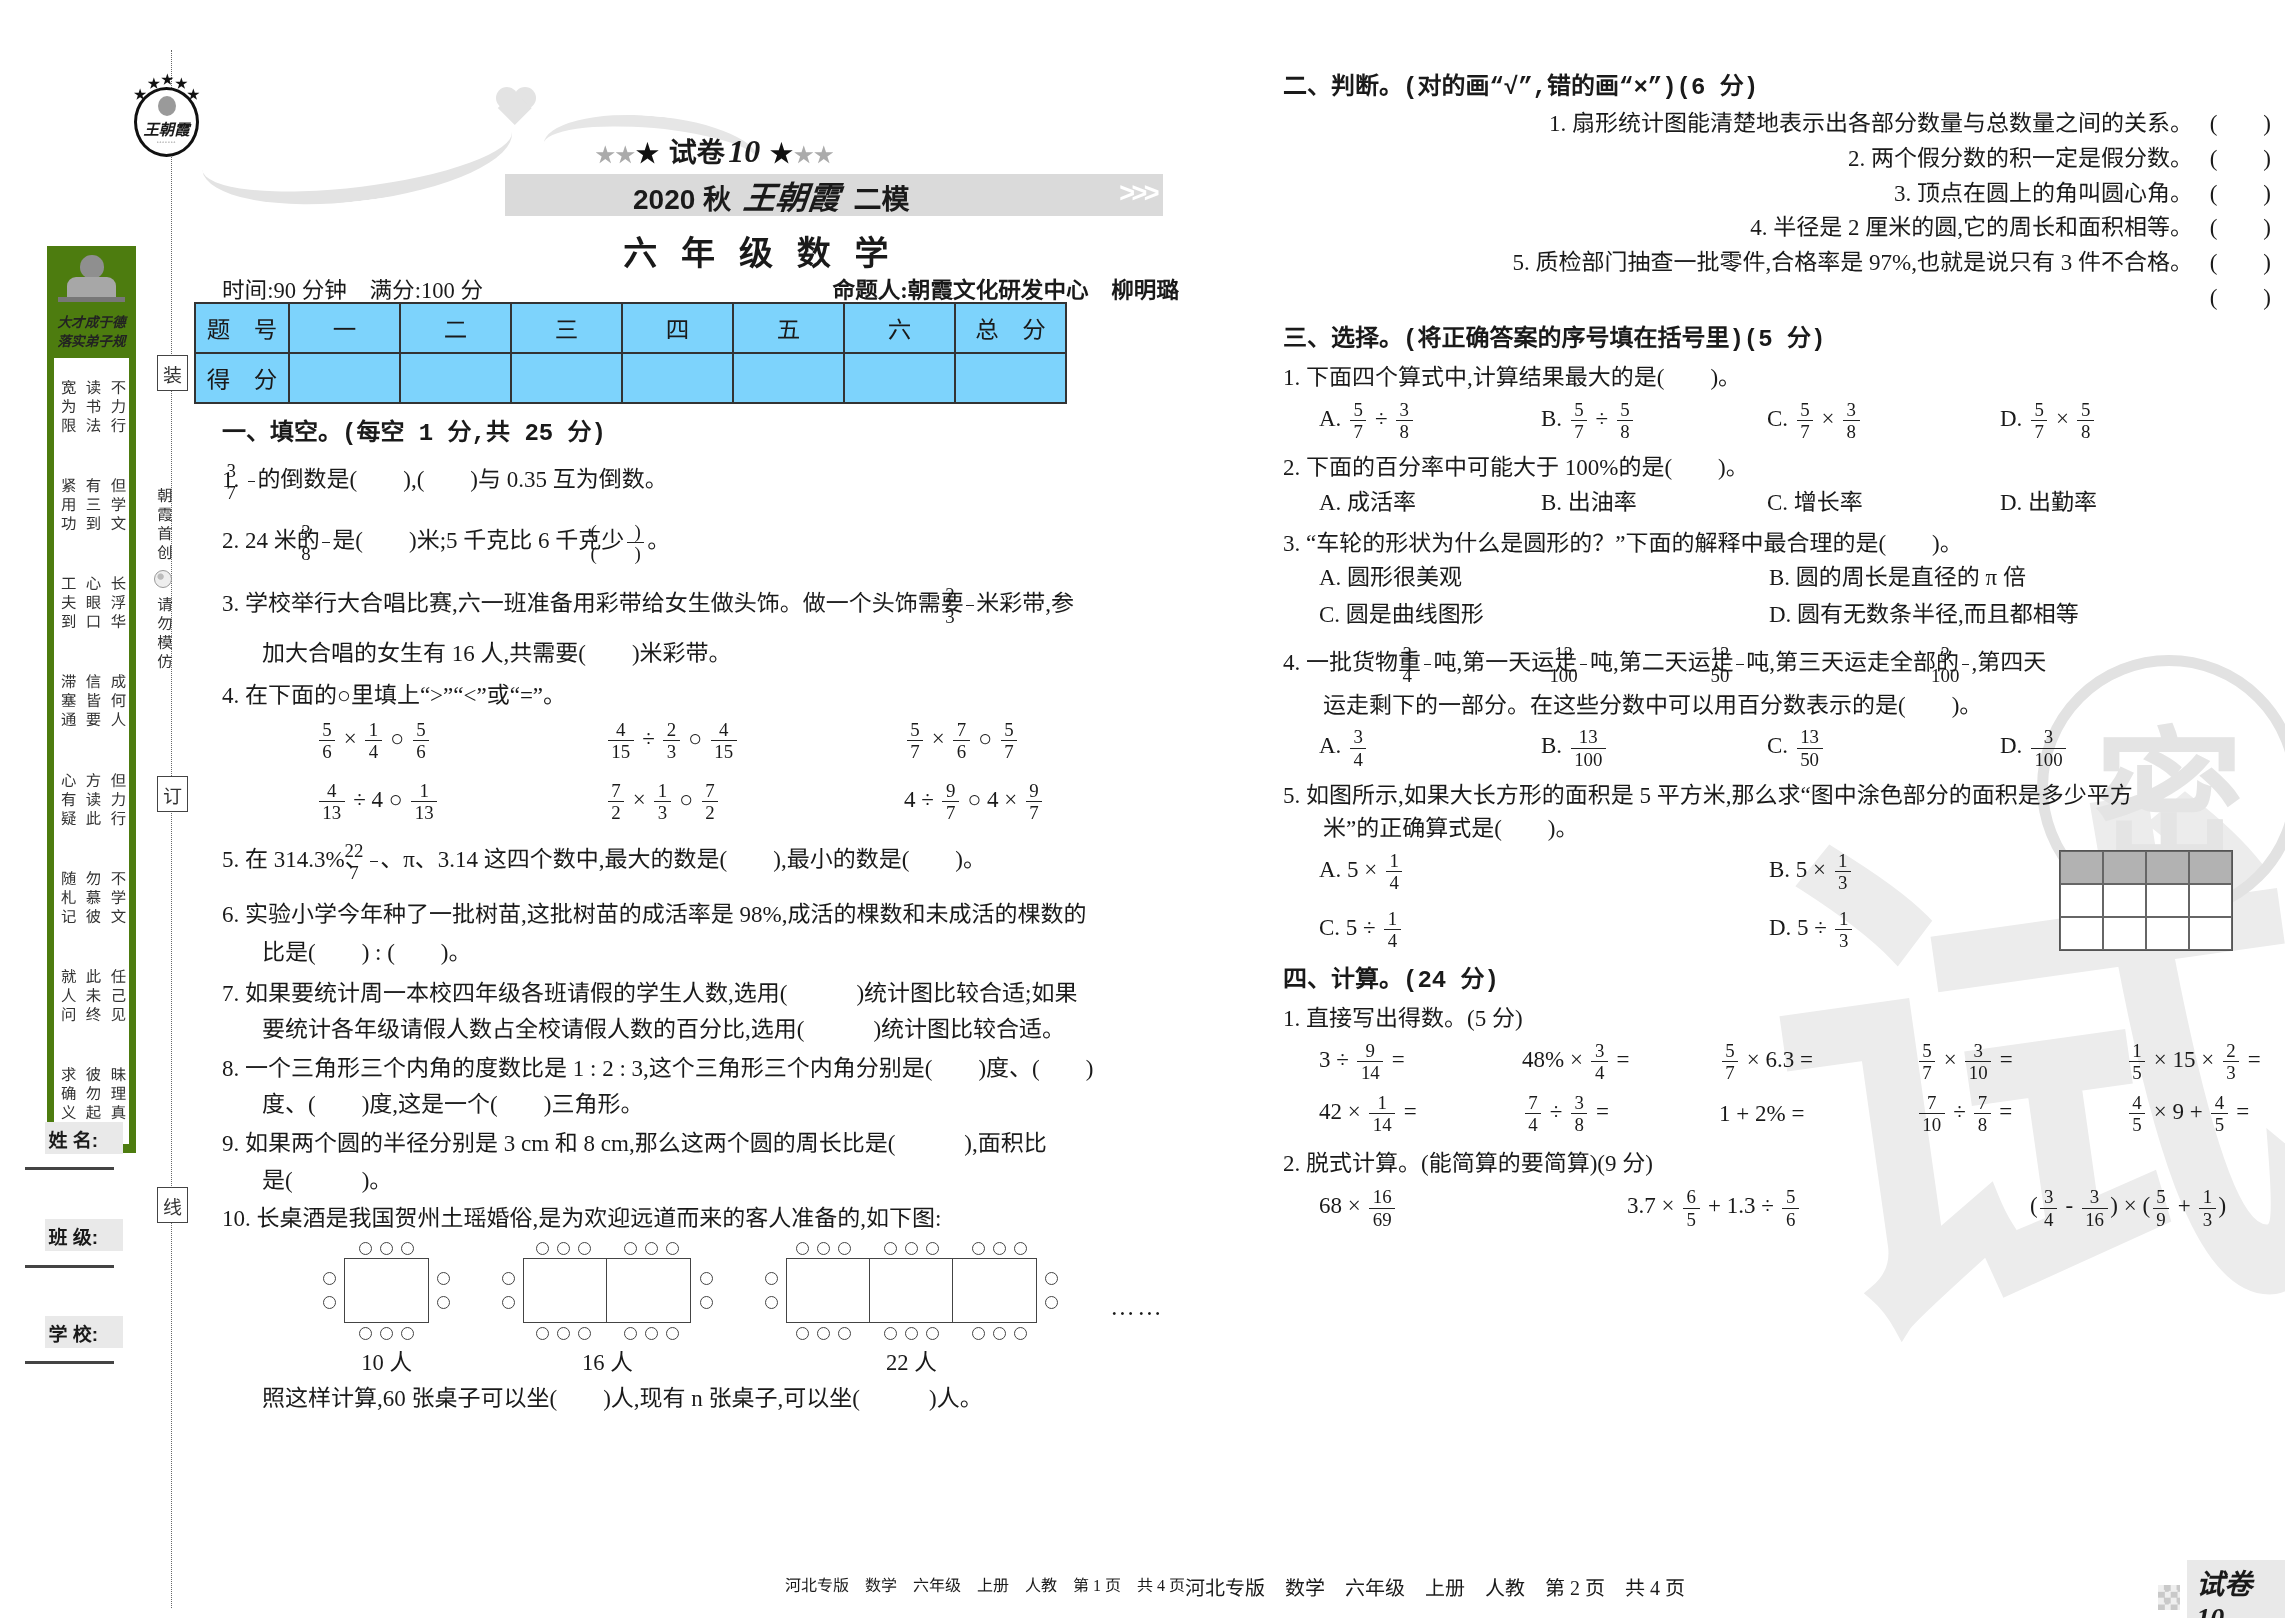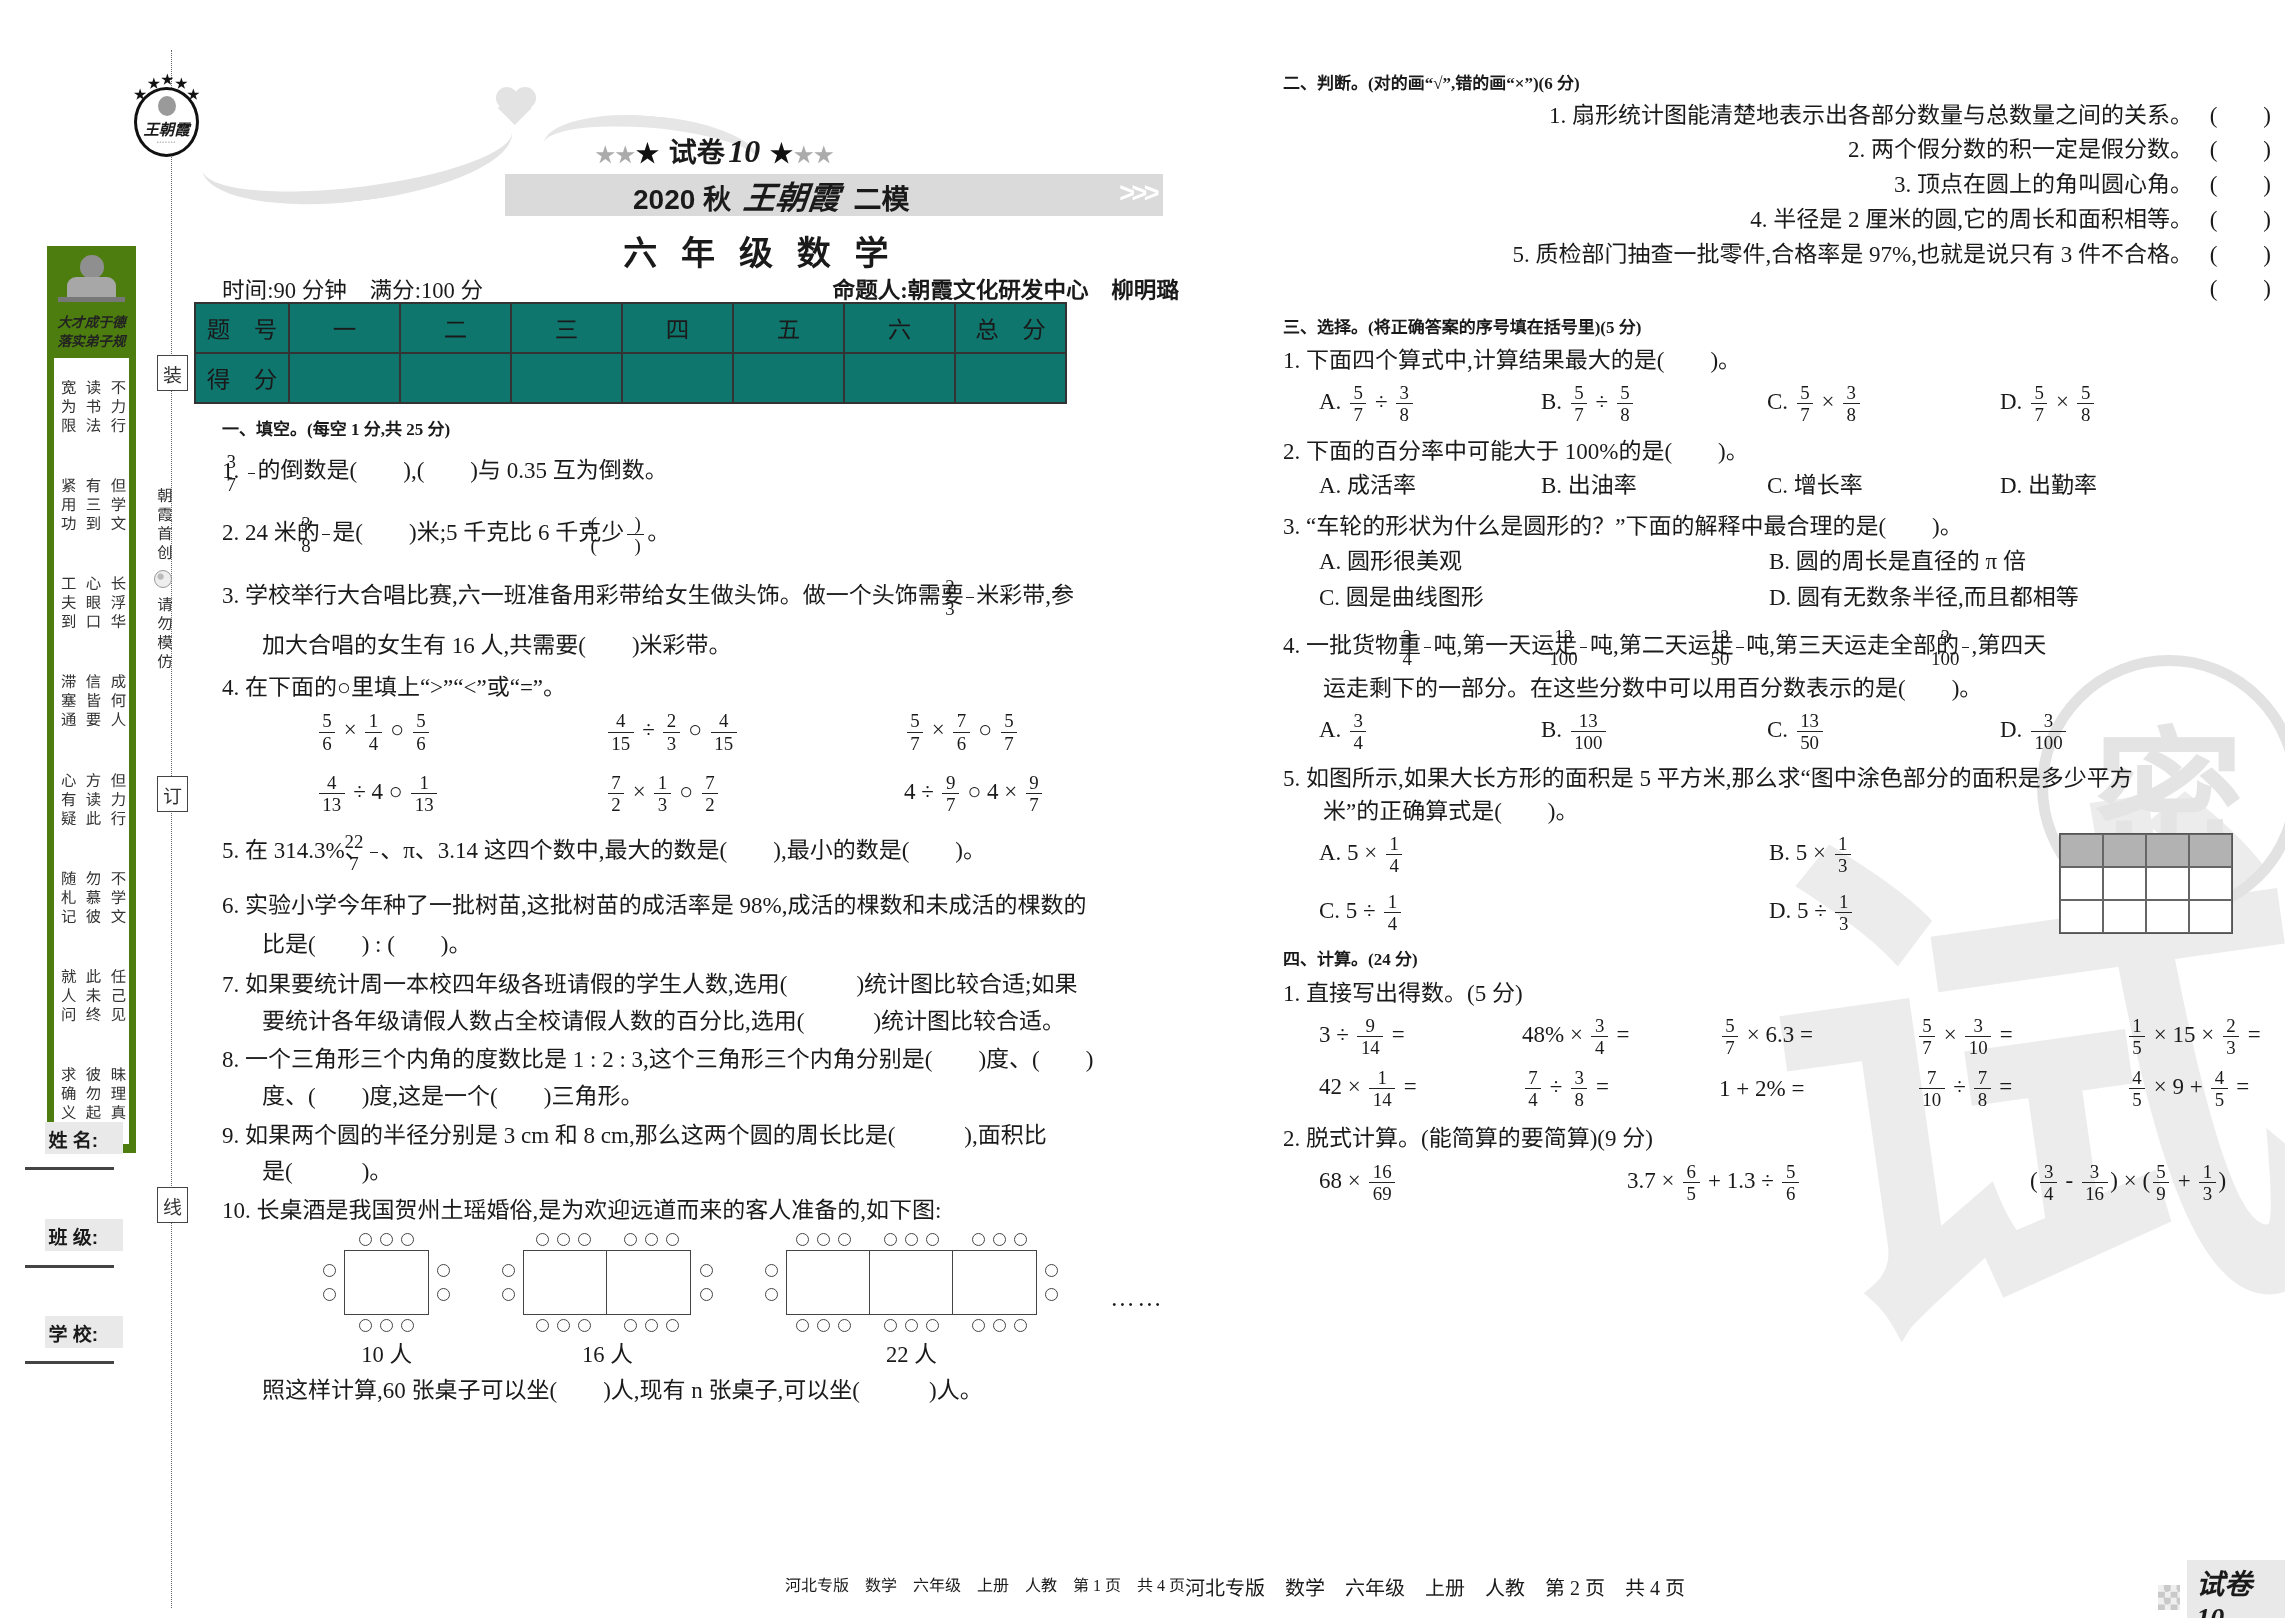--- a/index.html
+++ b/index.html
@@ -73,29 +73,29 @@
   .banner .chev{position:absolute;right:7.2px;top:3.6px;color:#fff;font-weight:bold;font-size:27px;
                 letter-spacing:-3.6px;font-family:"Liberation Sans",sans-serif}
 
   .subject{left:262px;top:226px;width:995px;text-align:center;font-size:34px;font-weight:bold;
            letter-spacing:7.2px;font-family:"Liberation Sans",sans-serif;z-index:1}
 
   .meta{left:222px;top:272px;width:957px;display:flex;justify-content:space-between;
         font-size:22.6px;z-index:1}
   .meta .setter{font-weight:bold}
 
-  table.scoretbl{position:absolute;left:194px;top:302px;border-collapse:collapse;z-index:1;background:#0f766e}
+  table.scoretbl{position:absolute;left:194px;top:302px;border-collapse:collapse;z-index:1;background:#7dd3fc}
   table.scoretbl td{border:2.3px solid #333;width:109px;height:48px;text-align:center;
                     font-size:23.5px;padding:0}
   table.scoretbl td.c1{width:92px}
 
   
   .lcol{left:222px;top:420px;width:970px;font-size:23px;line-height:1.2;z-index:1}
   .rcol{left:1283px;top:74px;width:988px;font-size:23px;line-height:1.2;z-index:1}
-  .sec-title{font-family:Liberation Serif, serif;font-weight:bold;font-size:17px}
+  .sec-title{font-family:Liberation Mono, monospace;font-weight:bold;font-size:24px}
   .q{padding-left:40px;text-indent:-40px}
   .cont{padding-left:40px}
 
   
   .frac{display:inline-flex;flex-direction:column;vertical-align:middle;text-align:center;
         margin:0 2.7px;line-height:1.12;font-size:0.82em}
   .frac .fn{padding:0 3.6px;border-bottom:1.8px solid #222}
   .frac .fd{padding:0 3.6px}
 
   .cmp-grid{display:grid;grid-template-columns:289px 299px auto;row-gap:18px;

